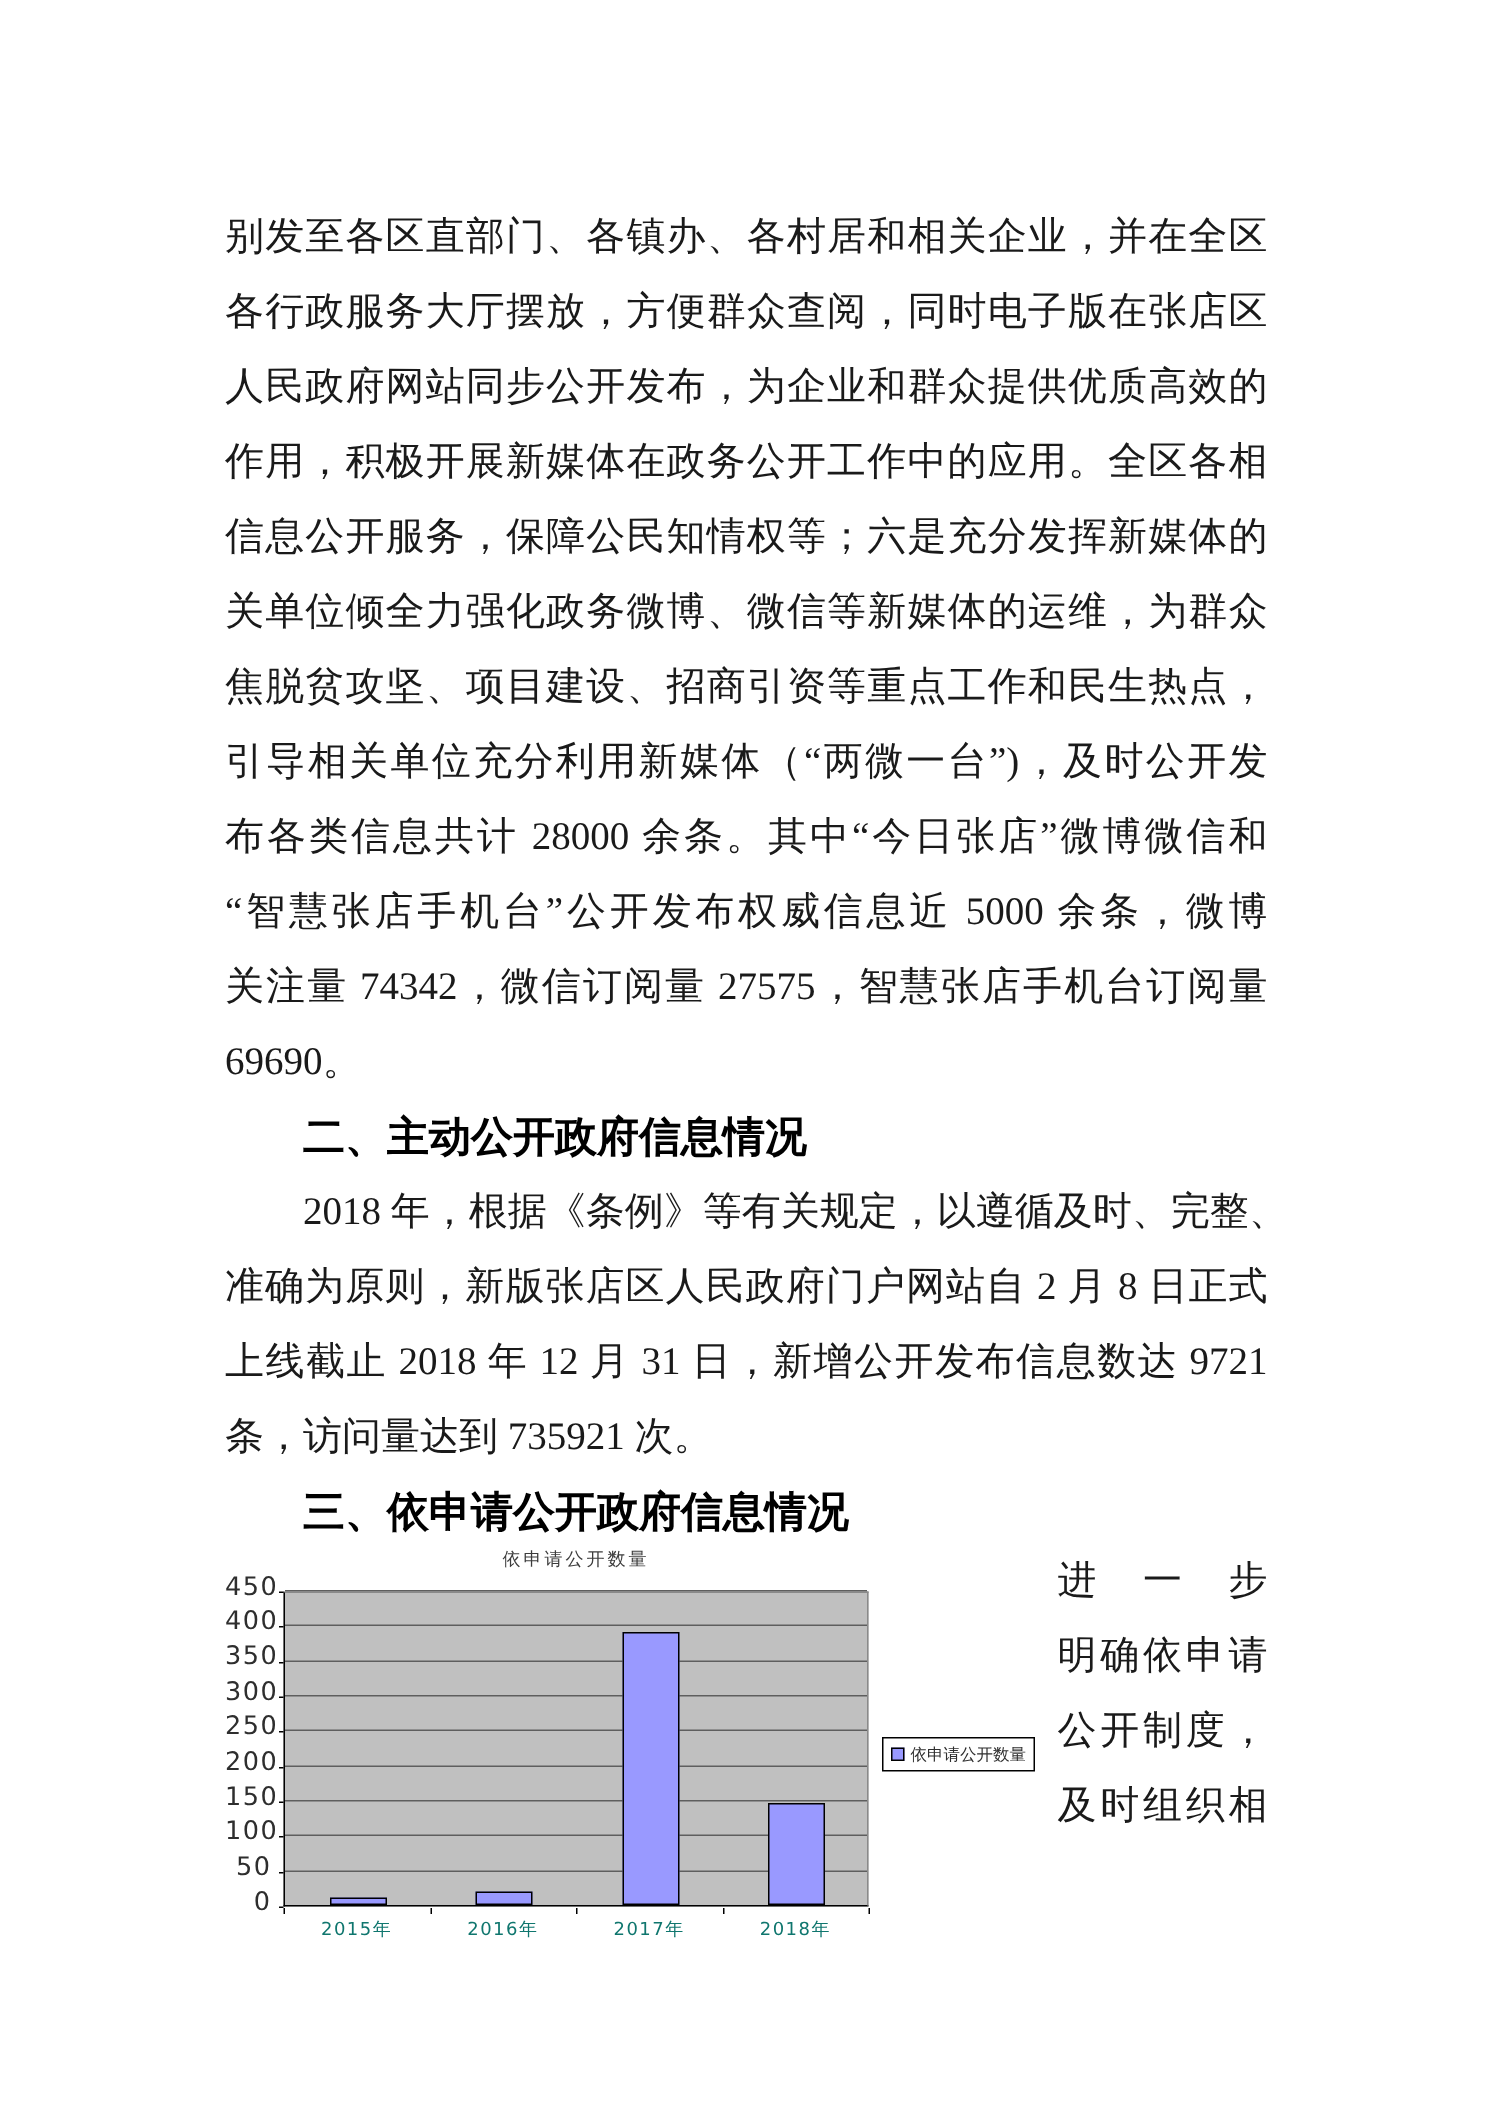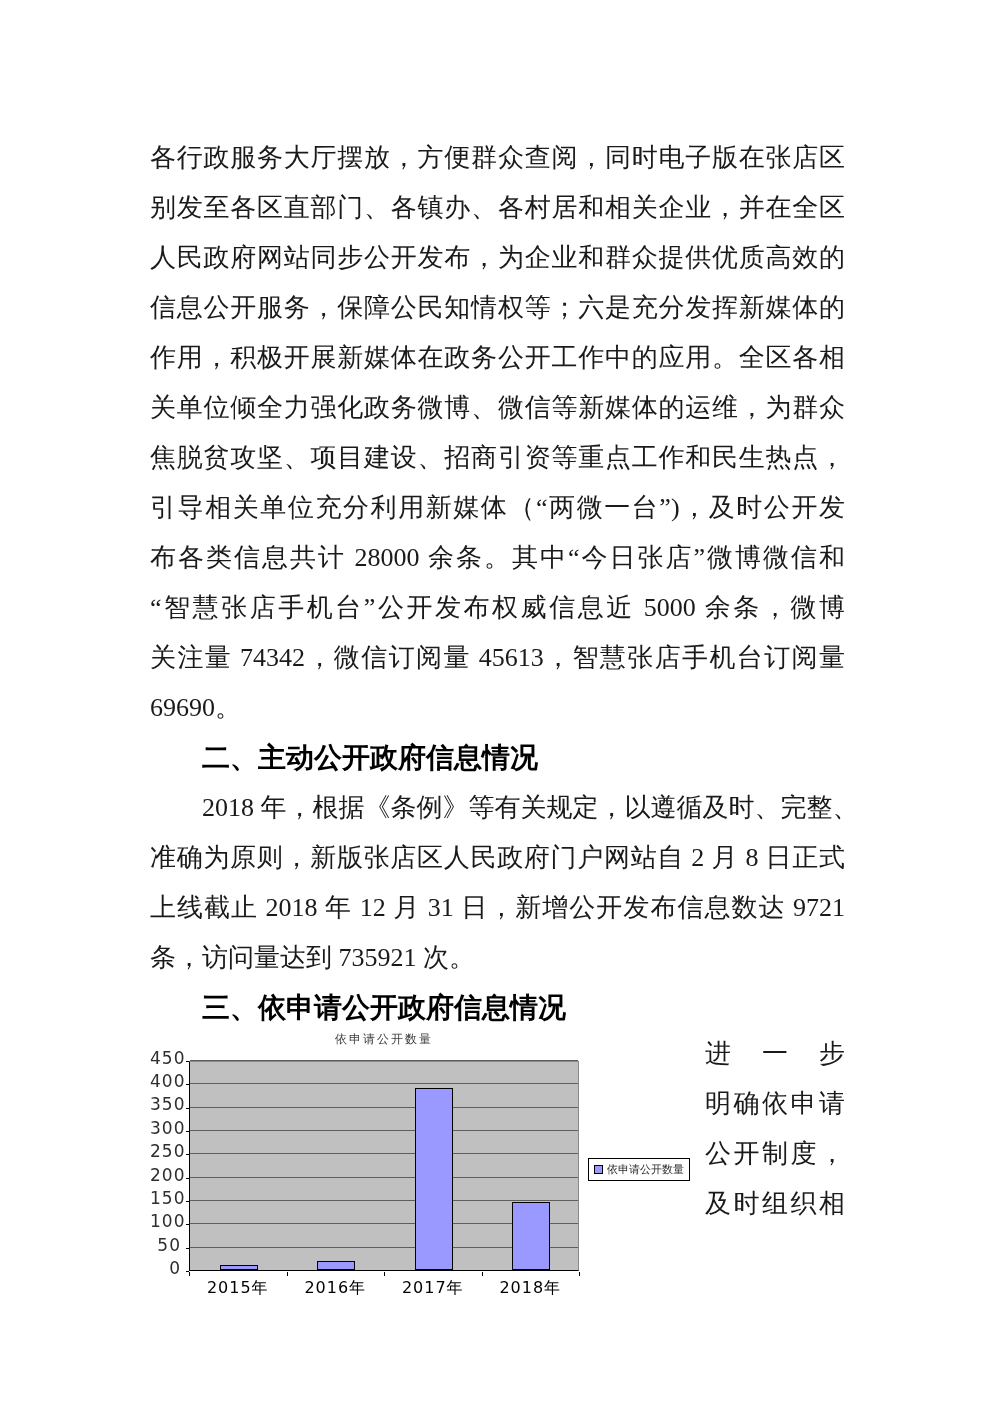--- a/index.html
+++ b/index.html
@@ -61,21 +61,21 @@
   .ylabels { position:absolute; left:0; top:34px; width:34px; height:210px; }
   .ytick-label {
     position:absolute; right:3px; width:31px;
     text-align:right; font-size:17px; color:#2e2e2e; letter-spacing:1px;
   }
   .ytick-mark { position:absolute; left:36px; width:3px; height:1px; background:#000; }
   .xtick-mark { position:absolute; top:245px; width:1px; height:4px; background:#000; }
   .xlabels { position:absolute; left:39px; top:251px; width:390px; height:16px; }
   .xtick-label {
     position:absolute; top:0; text-align:center;
-    font-size:16px; color:#000000; letter-spacing:1px;
+    font-size:12px; color:#0f766e; letter-spacing:1px;
   }
   .legend {
     position:absolute; left:438px; top:131px;
     display:flex; align-items:center; gap:4px;
     border:1px solid #000; background:#fff;
     padding:3px 5px;
     font-size:11px; color:#2e2e2e; white-space:nowrap;
   }
   .legend-swatch { display:inline-block; width:9px; height:9px; border:1px solid #000; }
 
@@ -87,31 +87,31 @@
     white-space:nowrap; overflow:hidden;
   }
 </style>
 </head>
 <body>
 
 <div class="page">
   <div class="content">
 
     <div class="para">
+        <span class="line" data-idx="0">别发至各区直部门、各镇办、各村居和相关企业，并在全区</span>
         <span class="line" data-idx="1">各行政服务大厅摆放，方便群众查阅，同时电子版在张店区</span>
-        <span class="line" data-idx="0">别发至各区直部门、各镇办、各村居和相关企业，并在全区</span>
         <span class="line" data-idx="2">人民政府网站同步公开发布，为企业和群众提供优质高效的</span>
+        <span class="line" data-idx="4">作用，积极开展新媒体在政务公开工作中的应用。全区各相</span>
         <span class="line" data-idx="3">信息公开服务，保障公民知情权等；六是充分发挥新媒体的</span>
-        <span class="line" data-idx="4">作用，积极开展新媒体在政务公开工作中的应用。全区各相</span>
         <span class="line" data-idx="5">关单位倾全力强化政务微博、微信等新媒体的运维，为群众</span>
         <span class="line" data-idx="7">焦脱贫攻坚、项目建设、招商引资等重点工作和民生热点，</span>
         <span class="line" data-idx="8">引导相关单位充分利用新媒体（“两微一台”)，及时公开发</span>
         <span class="line" data-idx="9">布各类信息共计 28000 余条。其中“今日张店”微博微信和</span>
         <span class="line" data-idx="10">“智慧张店手机台”公开发布权威信息近 5000 余条，微博</span>
-        <span class="line" data-idx="11">关注量 74342，微信订阅量 45613，智慧张店手机台订阅量</span>
+        <span class="line" data-idx="11">关注量 74342，微信订阅量 27575，智慧张店手机台订阅量</span>
         <span class="line" data-idx="12">69690。</span>
       </div>
 
     <div class="heading">二、主动公开政府信息情况</div>
 
     <div class="para indent-first">
         <span class="line" data-idx="0">2018 年，根据《条例》等有关规定，以遵循及时、完整、</span>
         <span class="line" data-idx="1">准确为原则，新版张店区人民政府门户网站自 2 月 8 日正式</span>
         <span class="line" data-idx="2">上线截止 2018 年 12 月 31 日，新增公开发布信息数达 9721</span>
         <span class="line" data-idx="3">条，访问量达到 735921 次。</span>

